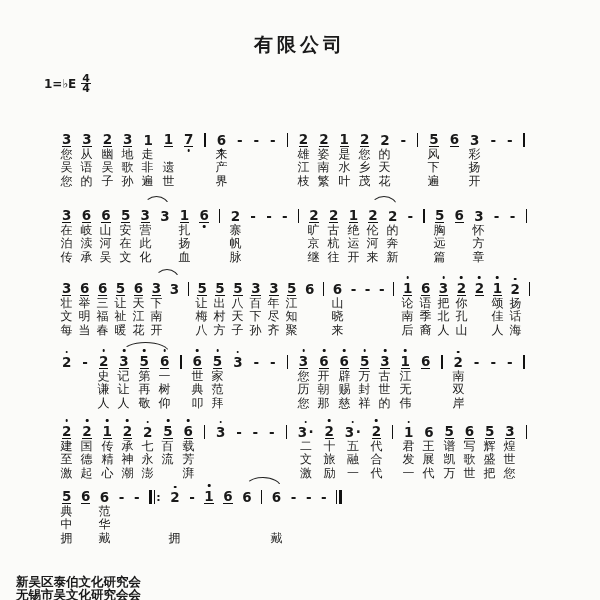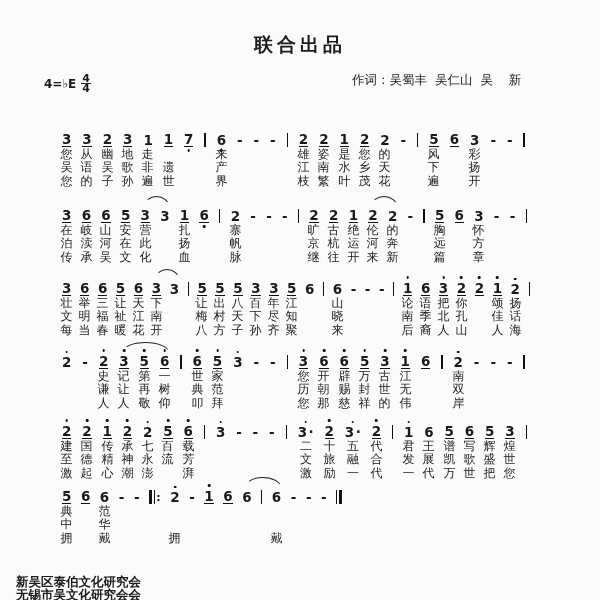--- a/index.html
+++ b/index.html
@@ -47,32 +47,31 @@
        border-radius:50% 50% 0 0 / 100% 100% 0 0;}
   .lrow{position:relative;height:12.4px;margin-top:1px;}
   .lyr{position:absolute;transform:translateX(-50%);font-size:12px;line-height:12px;white-space:nowrap;}
   .footer{position:absolute;top:544px;left:16px;width:100%;
           font-weight:bold;font-size:12.5px;line-height:12.9px;margin-top:32px;}
 </style>
 </head>
 <body>
 
 <div class="page">
-  <div class="title">联合出品</div>
+  <div class="title">有限公司</div>
 
   <div class="keysig">
-    <span>4=♭E</span>
+    <span>1=♭E</span>
     <span class="meter">
       <span class="num">4</span>
       <span>4</span>
     </span>
   </div>
 
   <div class="credits">
-    <div><span>作词：</span><span>吴蜀丰  吴仁山  吴    新</span></div>
   </div>
 
   <div id="score">
       <div class="system" style="top: 127px; left: 62px; width: 463px;">
         <div class="notes">
           <span class="tok">
             <span class="n ul">3</span>
           </span>
           <span class="tok">
             <span class="n ul">3</span>

